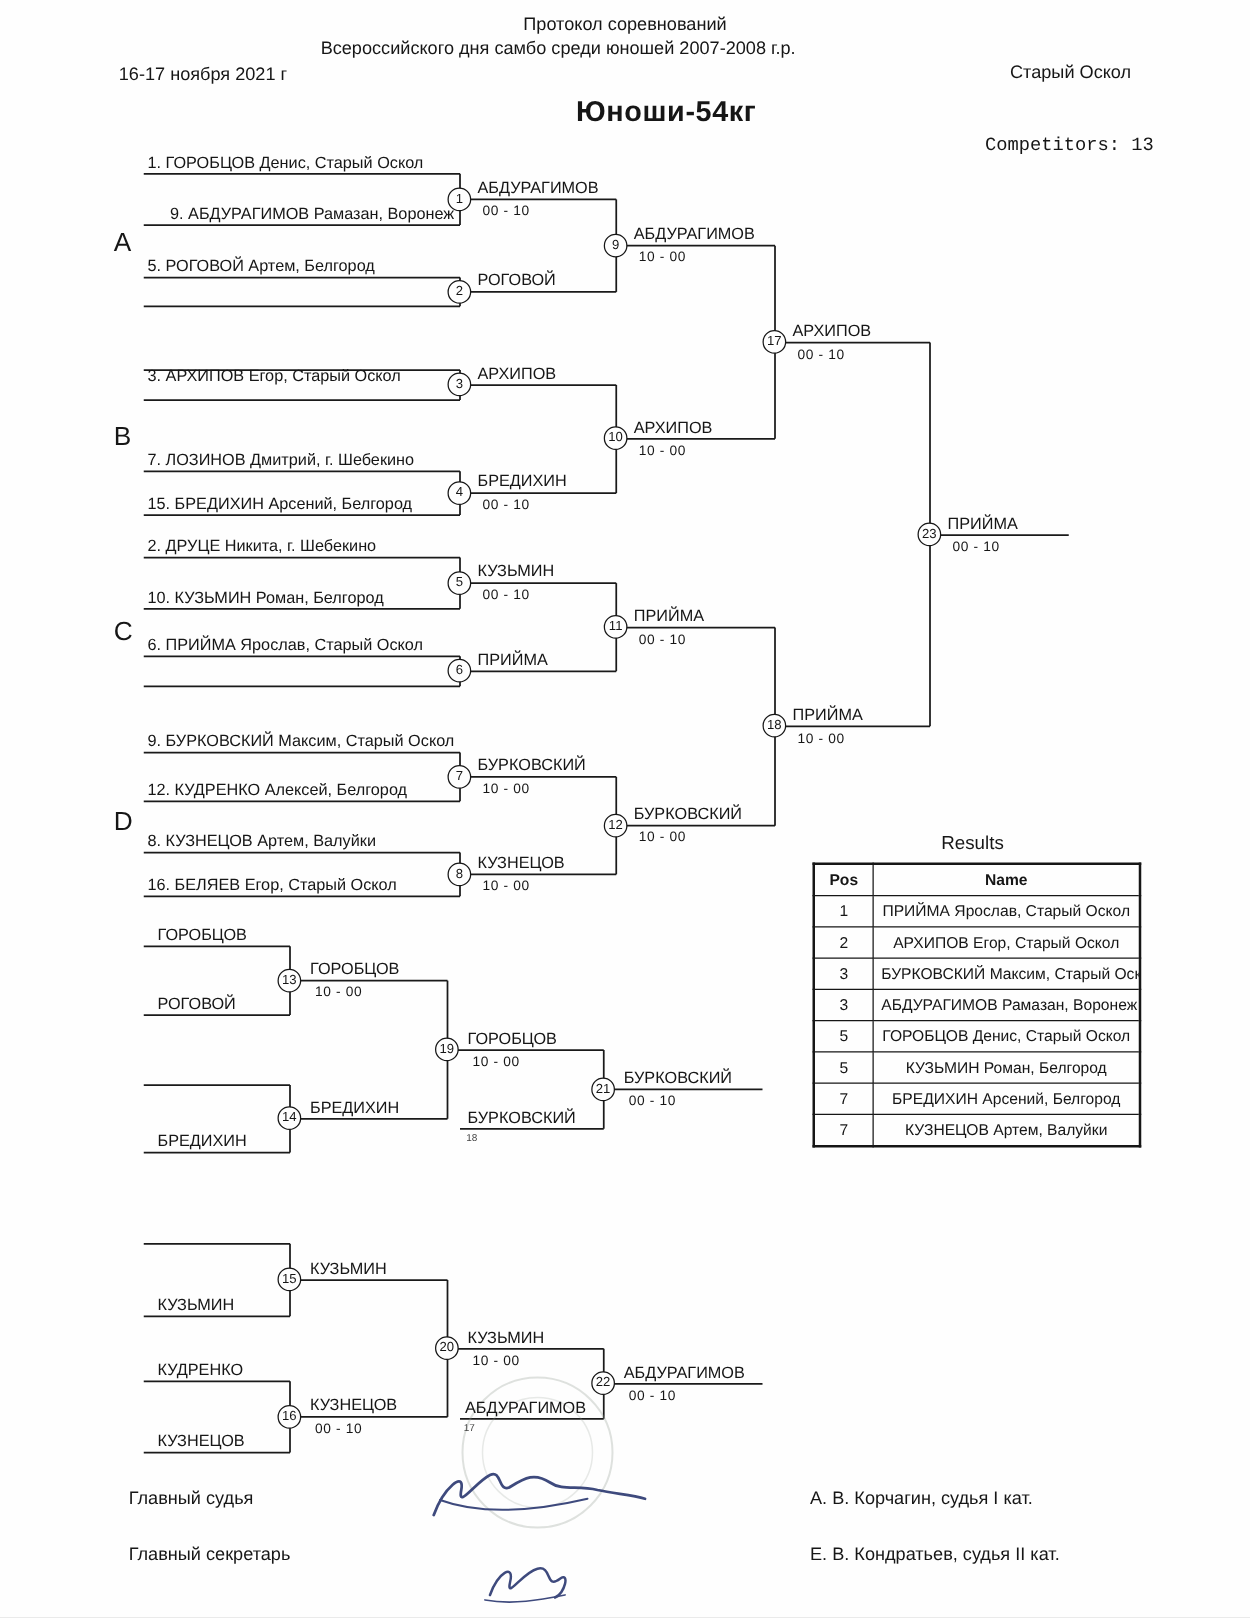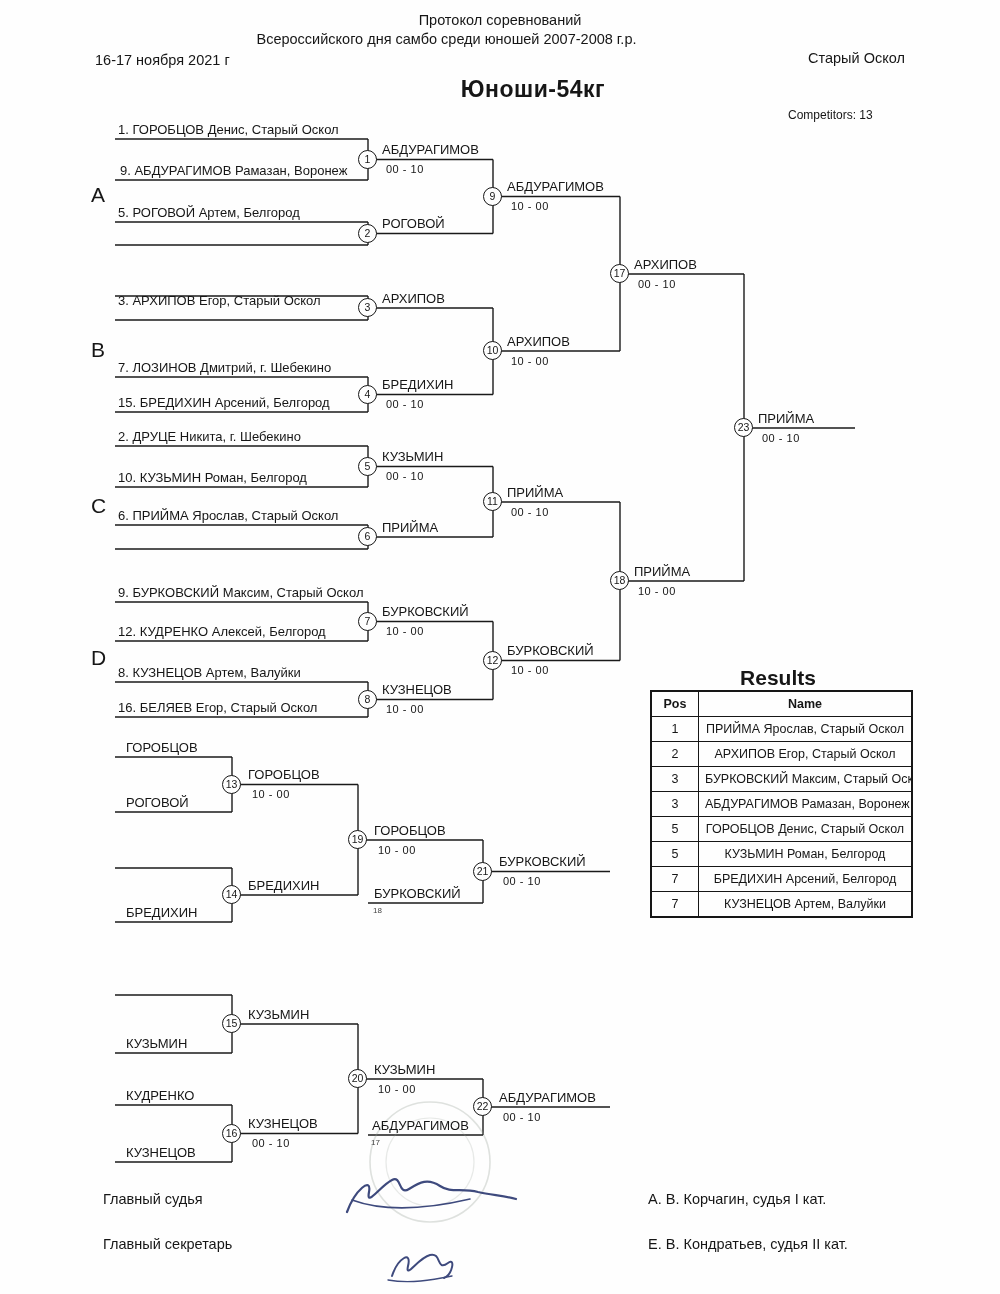--- a/index.html
+++ b/index.html
@@ -6,33 +6,33 @@
   .page {
     position:relative; width:1000px; height:1294px; margin:0 auto;
     background:#fefefe; color:#161616; overflow:hidden;
     font-family:"Liberation Sans", sans-serif;
     padding-left:42px;
   }
   .abs { position:absolute; z-index:2; }
   .c { text-align:center; }
   .hdr { font-size:14.5px; }
   .wtitle { font-size:23px; font-weight:bold; letter-spacing:.5px; }
-  .comp { font-size:12px; }
+  .comp { font-size:15px;font-family:Liberation Mono, monospace; }
   .name { font-size:13px; white-space:nowrap;text-align:right; }
   .score { font-size:11px; white-space:nowrap; letter-spacing:.5px; }
   .glabel { font-size:21px; }
   .ref { font-size:8px; color:#444; }
   .mcircle {
     position:absolute; z-index:3; width:17px; height:17px;
     border:1.4px solid #161616; border-radius:50%; background:#fefefe;
     display:flex; align-items:center; justify-content:center;
     font-size:10.5px; line-height:1;
   }
   svg.lines { position:absolute; left:0; top:0; z-index:1; }
-  .res-title { font-size:21px; font-weight:bold; }
+  .res-title { font-size:15px; font-weight:normal; }
   table.results { position:absolute; left:650px; top:690px; z-index:2;
     border-collapse:collapse; border:2px solid #161616; background:transparent; }
   table.results th, table.results td {
     border:1.2px solid #161616; font-size:12.5px; height:22px;
     padding:1px 6px; white-space:nowrap; overflow:hidden;
   }
   table.results th { font-weight:bold; text-align:center; }
   .col-pos { width:42px; text-align:center; padding:1px 2px !important; }
   .col-nm { width:200px; max-width:200px; text-align:center; }
 </style>
@@ -146,21 +146,21 @@
   <div class="abs hdr" style="left:808px;top:50px">Старый Оскол</div>
   <div class="abs c wtitle" style="left:0;top:76px;width:1066px">Юноши-54кг</div>
   <div class="abs comp" style="left:788px;top:108px">Competitors: 13</div>
 
   <div class="abs glabel" style="left:91px;top:183px">A</div>
   <div class="abs glabel" style="left:91px;top:338px">B</div>
   <div class="abs glabel" style="left:91px;top:494px">C</div>
   <div class="abs glabel" style="left:91px;top:646px">D</div>
 
   <div class="abs name" style="left:118px;top:122px">1. ГОРОБЦОВ Денис, Старый Оскол</div>
-  <div class="abs name" style="left:120px;top:163px">9. АБДУРАГИМОВ Рамазан, Воронеж</div>
+  <div class="abs name" style="left:136px;top:163px">9. АБДУРАГИМОВ Рамазан, Воронеж</div>
   <div class="abs name" style="left:118px;top:205px">5. РОГОВОЙ Артем, Белгород</div>
   <div class="abs name" style="left:118px;top:293px">3. АРХИПОВ Егор, Старый Оскол</div>
   <div class="abs name" style="left:118px;top:360px">7. ЛОЗИНОВ Дмитрий, г. Шебекино</div>
   <div class="abs name" style="left:118px;top:395px">15. БРЕДИХИН Арсений, Белгород</div>
   <div class="abs name" style="left:118px;top:429px">2. ДРУЦЕ Никита, г. Шебекино</div>
   <div class="abs name" style="left:118px;top:470px">10. КУЗЬМИН Роман, Белгород</div>
   <div class="abs name" style="left:118px;top:508px">6. ПРИЙМА Ярослав, Старый Оскол</div>
   <div class="abs name" style="left:118px;top:585px">9. БУРКОВСКИЙ Максим, Старый Оскол</div>
   <div class="abs name" style="left:118px;top:624px">12. КУДРЕНКО Алексей, Белгород</div>
   <div class="abs name" style="left:118px;top:665px">8. КУЗНЕЦОВ Артем, Валуйки</div>

